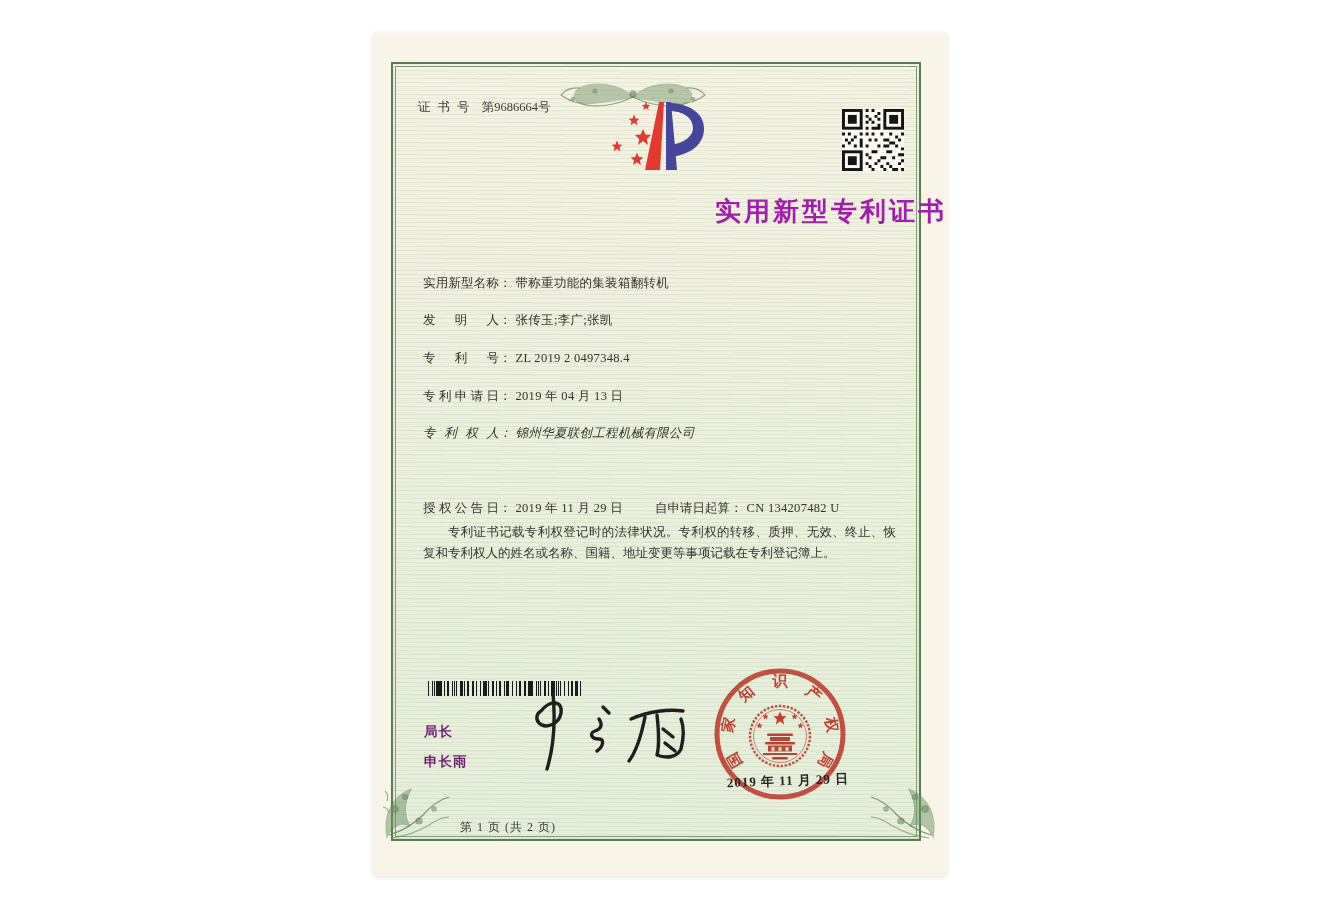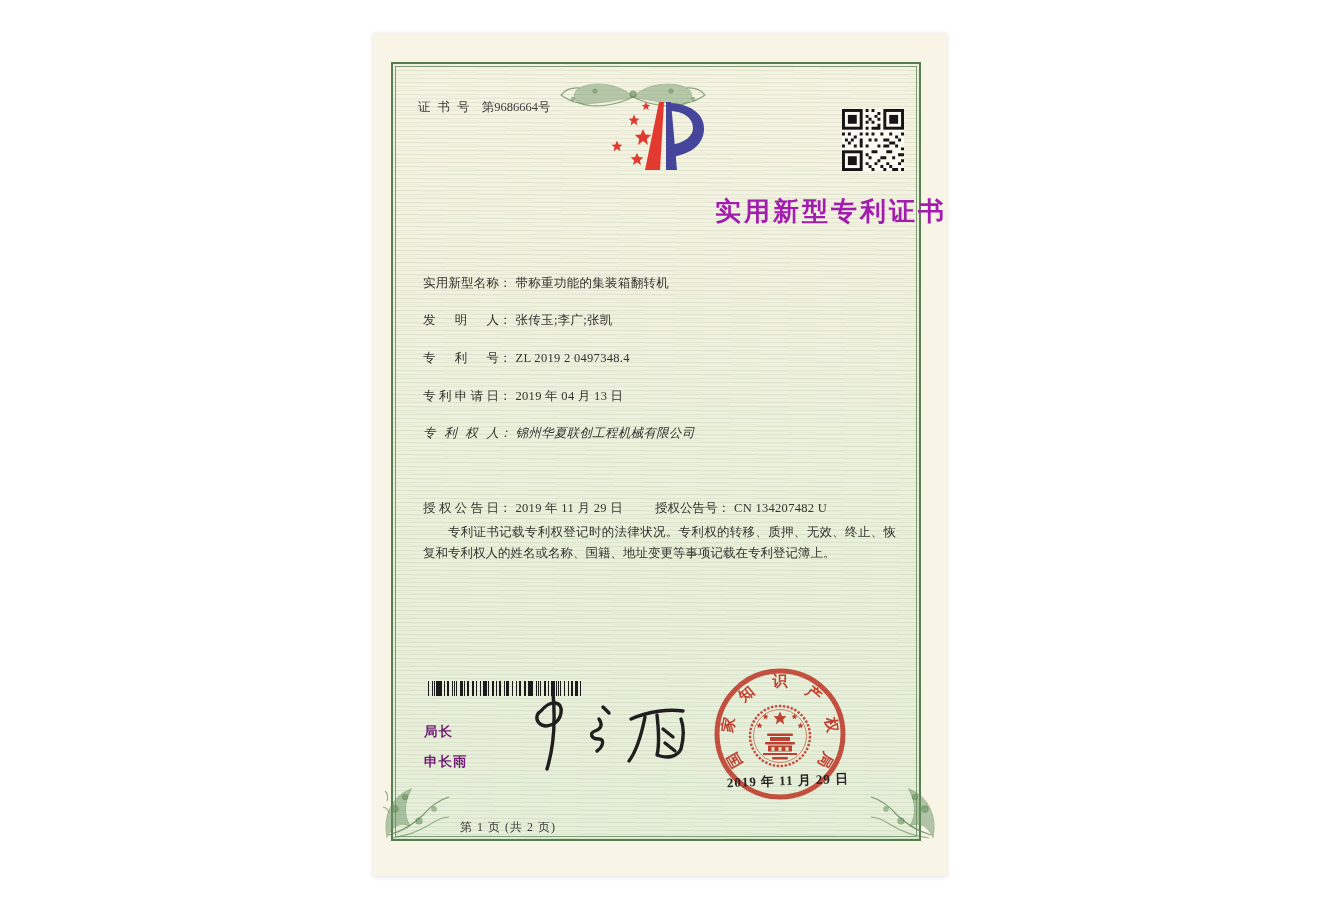--- a/index.html
+++ b/index.html
@@ -168,21 +168,21 @@
     </div>
     <div class="field" style="top:355px;">
       <span class="f-label">专利申请日</span><span class="f-colon">：</span><span class="f-value">2019 年 04 月 13 日</span>
     </div>
     <div class="field" style="top:392px;font-style:italic;">
       <span class="f-label">专利权人</span><span class="f-colon">：</span><span class="f-value">锦州华夏联创工程机械有限公司</span>
     </div>
     <div class="field" style="top:467px;">
       <span class="f-label">授权公告日</span><span class="f-colon">：</span><span class="f-value">2019 年 11 月 29 日</span>
       <span class="grant-group">
-        <span>授权公告号</span><span class="f-colon">：</span><span class="f-value">CN 134207482 U</span>
+        <span>自申请日起算</span><span class="f-colon">：</span><span class="f-value">CN 134207482 U</span>
       </span>
     </div>
 
     <div class="paras">
       <p>专利证书记载专利权登记时的法律状况。专利权的转移、质押、无效、终止、恢复和专利权人的姓名或名称、国籍、地址变更等事项记载在专利登记簿上。</p>
     </div>
 
     <div class="barcode"></div>
 
     <div class="director d1">局长</div>

